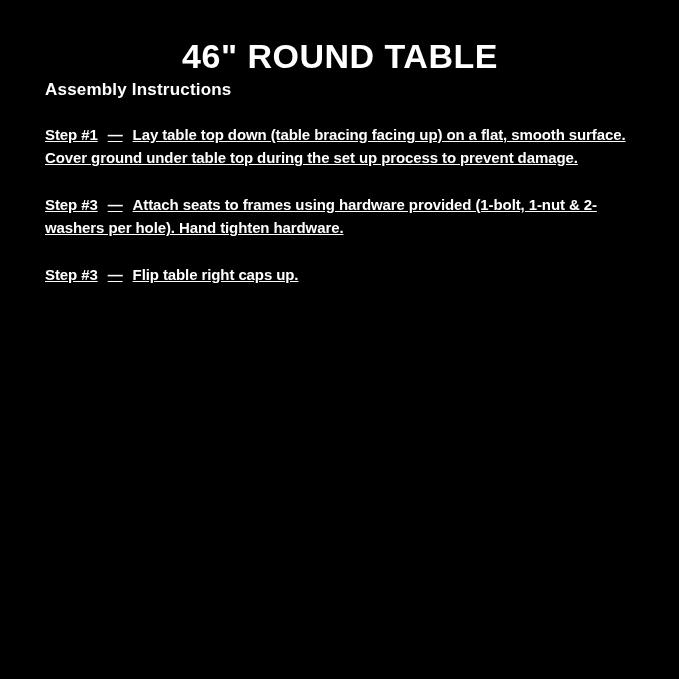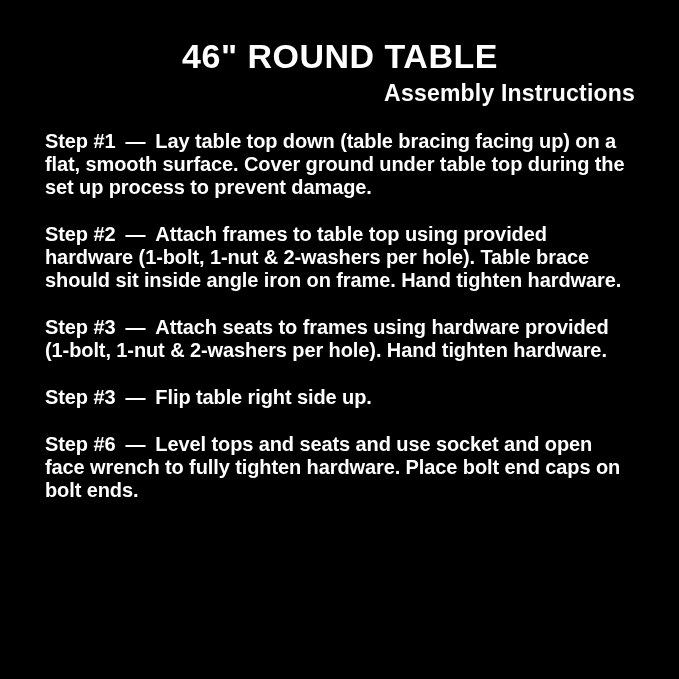--- a/index.html
+++ b/index.html
@@ -21,51 +21,50 @@
   }
   .doc-title {
     margin: 0;
     text-align: center;
     font-size: 34px;
     line-height: 1.1;
     letter-spacing: 0.5px;
   }
   .doc-subtitle {
     margin: 6px 0 0 0;
-    text-align: right;
-    font-size: 23px;
+    text-align: left;
+    font-size: 17px;
     line-height: 1.1;
     letter-spacing: 0.2px;
   }
   .steps {
     margin-top: 23px;
   }
   .step {
     margin: 0 0 24px 0;
-    font-size: 20px;
+    font-size: 15px;
     line-height: 23px;
     letter-spacing: -0.1px;
     text-align: left;
+    text-decoration: underline;
   }
   .step-dash {
     padding: 0 10px;
   }
 </style>
 </head>
 <body>
 
 <div class="page">
   <h1 class="doc-title">46" ROUND TABLE</h1>
   <h2 class="doc-subtitle">Assembly Instructions</h2>
 
   <div class="steps">
     <p class="step"><span>Step #1</span><span class="step-dash">—</span><span>Lay table top down (table bracing facing up) on a flat, smooth surface. Cover ground under table top during the set up process to prevent damage.</span></p>
 
-    <p class="step"><span>Step #2</span><span class="step-dash">—</span><span>Attach frames to table top using provided hardware (1-bolt, 1-nut &amp; 2-washers per hole). Table brace should sit inside angle iron on frame. Hand tighten hardware.</span></p>
 
     <p class="step"><span>Step #3</span><span class="step-dash">—</span><span>Attach seats to frames using hardware provided (1-bolt, 1-nut &amp; 2-washers per hole). Hand tighten hardware.</span></p>
 
 
-    <p class="step"><span>Step #3</span><span class="step-dash">—</span><span>Flip table right side up.</span></p>
+    <p class="step"><span>Step #3</span><span class="step-dash">—</span><span>Flip table right caps up.</span></p>
 
-    <p class="step"><span>Step #6</span><span class="step-dash">—</span><span>Level tops and seats and use socket and open face wrench to fully tighten hardware. Place bolt end caps on bolt ends.</span></p>
   </div>
 </div>
 
 </body></html>

